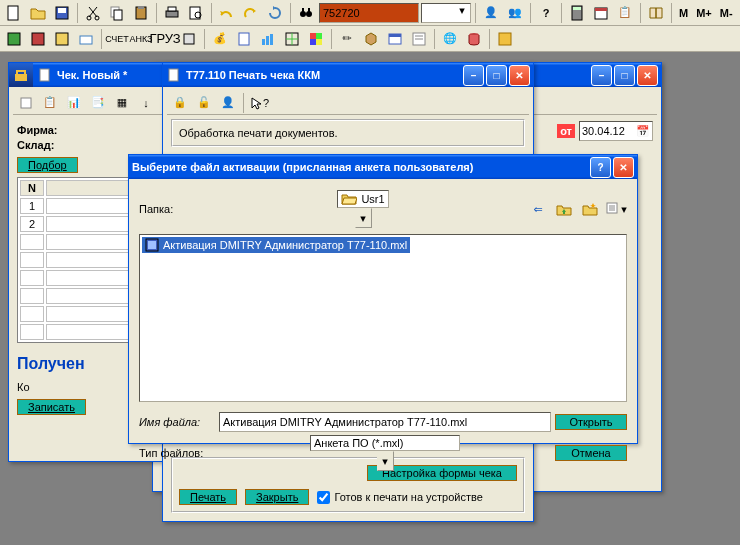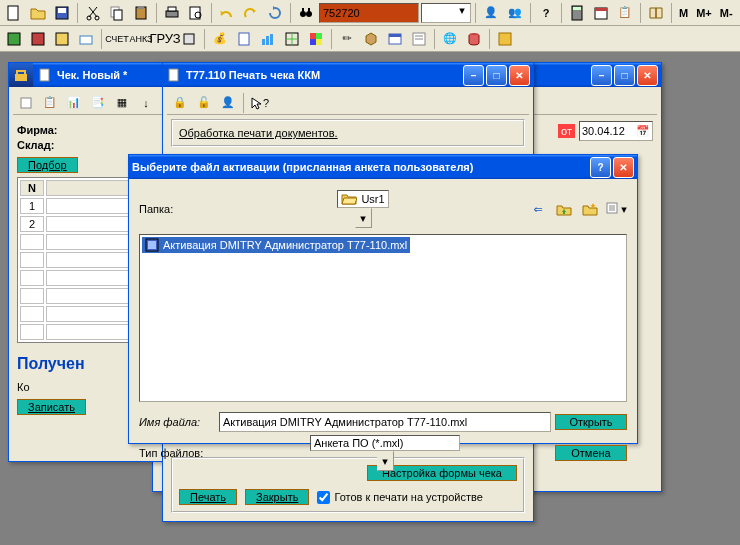--- a/index.html
+++ b/index.html
@@ -48,21 +48,21 @@
 
 .combo { display: flex; align-items: center; flex-direction: column; }
 .combo input { flex: 1; height: 20px; border: 1px inset #aca899; padding: 1px 3px; }
 .combo .combo-btn { width: 17px; height: 20px; border: 1px outset #ece9d8; background: #ece9d8; display: flex; align-items: center; justify-content: center; cursor: pointer; }
 
 .date-box { display: inline-flex; align-items: center; border: 1px inset #aca899; background: white; height: 20px; }
 .date-box input { border: none; width: 54px; padding: 1px 2px; }
 .date-box .cal-btn { width: 18px; height: 18px; display: flex; align-items: center; justify-content: center; cursor: pointer; }
 
 svg { display: block; }
-.red-label { background: #ff4040; color: white; padding: 1px 3px; font-weight: normal; display: inline-block; }
+.red-label { background: #ff4040; color: white; padding: 1px 3px; font-weight: bold; display: inline-block; }
 </style>
 </head>
 <body>
 
 <div class="toolbar-row">
   <span class="tb-btn">
       <svg width="16" height="16">
         <rect x="2" y="1" width="10" height="14" fill="#fff" stroke="#000"></rect>
       </svg>
     </span>
@@ -398,21 +398,21 @@
   <div class="win-body" style="height:calc(100% - 24px); display:flex; flex-direction:column;">
     <div class="inner-toolbar">
       <span class="tb-btn">🔒</span>
       <span class="tb-btn">🔓</span>
       <span class="tb-btn">👤</span>
       <span class="tb-sep"></span>
       <span class="tb-btn"><svg width="14" height="14">
             <path d="M3 2l0 10 3-3 2 4 2-1-2-4h4z" fill="#fff" stroke="#000"></path>
           </svg>?</span>
     </div>
-    <div style="padding:6px; border:2px groove #fff; margin:4px;text-decoration:underline;">
+    <div style="padding:6px; border:2px groove #fff; margin:4px;">
       <div>Обработка печати документов.</div>
     </div>
     <div style="flex:1;"></div>
     <div style="border:2px groove #fff; margin:4px; padding:6px;">
       <div style="text-align:right; margin-bottom:8px;">
         <button class="btn" style="padding:2px 14px;">Настройка формы чека</button>
       </div>
       <div style="display:flex; align-items:center; gap:8px;">
         <button class="btn">
             <span class="btn-u">Печать</span>

